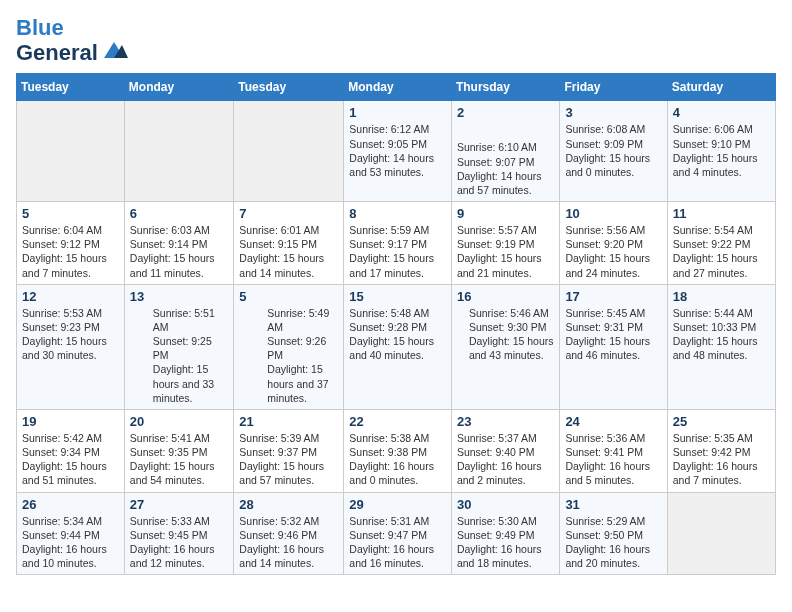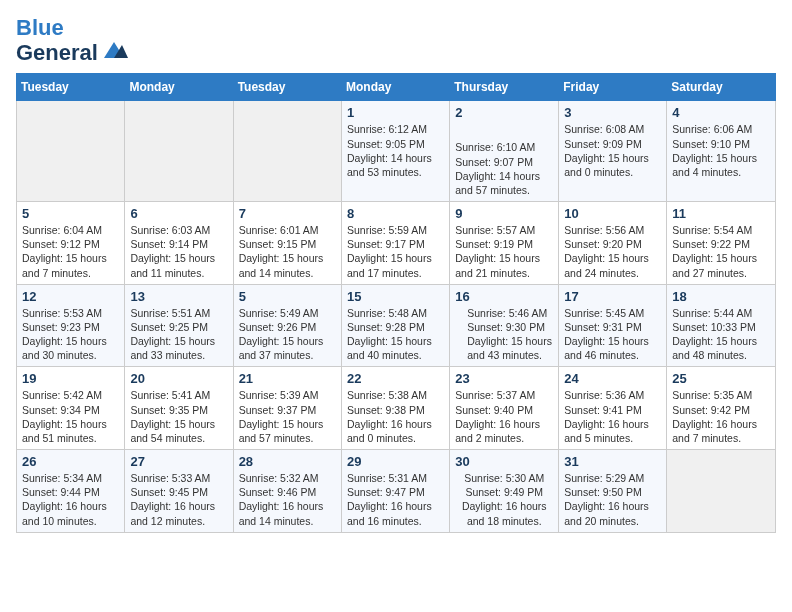--- a/index.html
+++ b/index.html
@@ -193,27 +193,27 @@
       </tr>
       <tr>
         <td>
           <div class="day-num">12</div>
           <div class="day-info" style="white-space: pre-line;">Sunrise: 5:53 AM
 Sunset: 9:23 PM
 Daylight: 15 hours and 30 minutes.</div>
         </td>
         <td>
           <div class="day-num">13</div>
-          <div class="day-info" style="white-space: pre-line;">Sunrise: 5:51 AM
+          <div class="day-info" style="white-space: pre-line; margin-left: 23px;">Sunrise: 5:51 AM
 Sunset: 9:25 PM
 Daylight: 15 hours and 33 minutes.</div>
         </td>
         <td>
           <div class="day-num">5</div>
-          <div class="day-info" style="white-space: pre-line;">Sunrise: 5:49 AM
+          <div class="day-info" style="white-space: pre-line; margin-left: 28px;">Sunrise: 5:49 AM
 Sunset: 9:26 PM
 Daylight: 15 hours and 37 minutes.</div>
         </td>
         <td>
           <div class="day-num">15</div>
           <div class="day-info" style="white-space: pre-line;">Sunrise: 5:48 AM
 Sunset: 9:28 PM
 Daylight: 15 hours and 40 minutes.</div>
         </td>
         <td>
@@ -299,21 +299,21 @@
 Daylight: 16 hours and 14 minutes.</div>
         </td>
         <td>
           <div class="day-num">29</div>
           <div class="day-info" style="white-space: pre-line;">Sunrise: 5:31 AM
 Sunset: 9:47 PM
 Daylight: 16 hours and 16 minutes.</div>
         </td>
         <td>
           <div class="day-num">30</div>
-          <div class="day-info" style="white-space: pre-line; text-align: center;">Sunrise: 5:30 AM
+          <div class="day-info" style="white-space: pre-line;">Sunrise: 5:30 AM
 Sunset: 9:49 PM
 Daylight: 16 hours and 18 minutes.</div>
         </td>
         <td>
           <div class="day-num">31</div>
           <div class="day-info" style="white-space: pre-line;">Sunrise: 5:29 AM
 Sunset: 9:50 PM
 Daylight: 16 hours and 20 minutes.</div>
         </td>
         <td class="empty-cell"></td>

